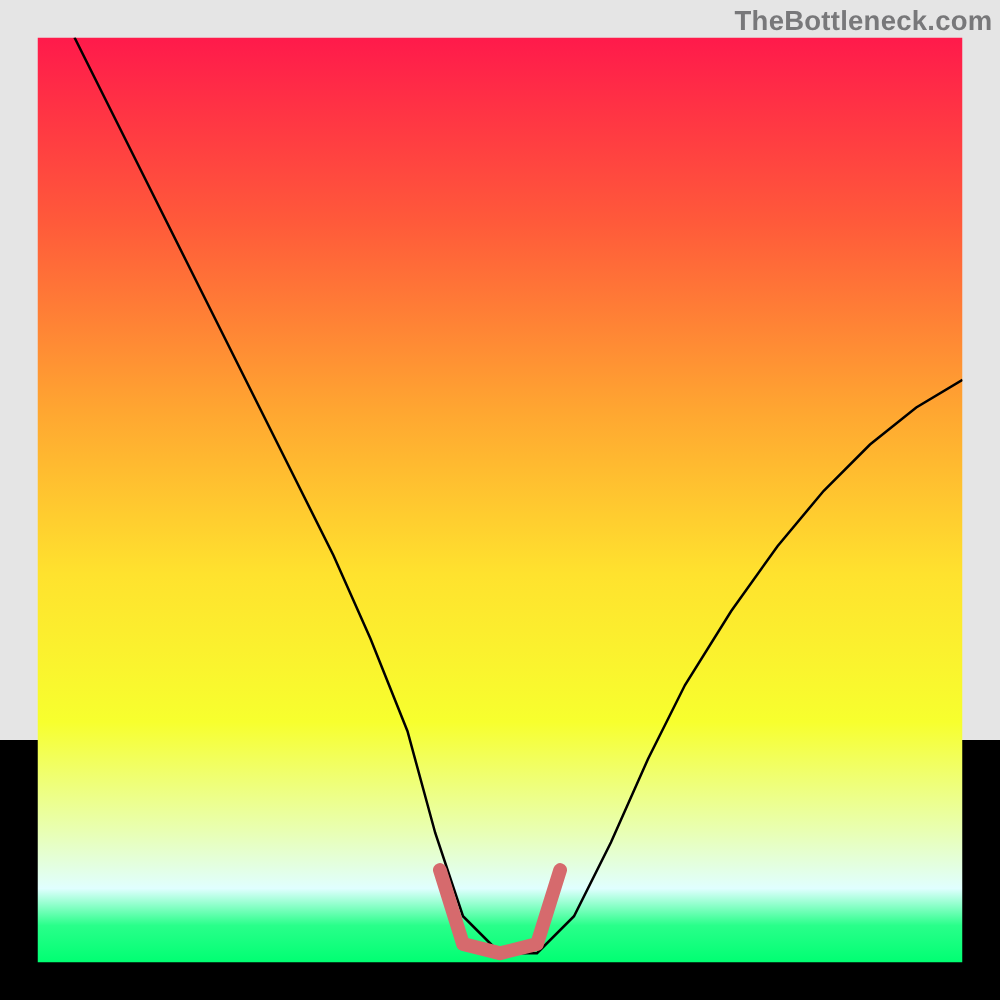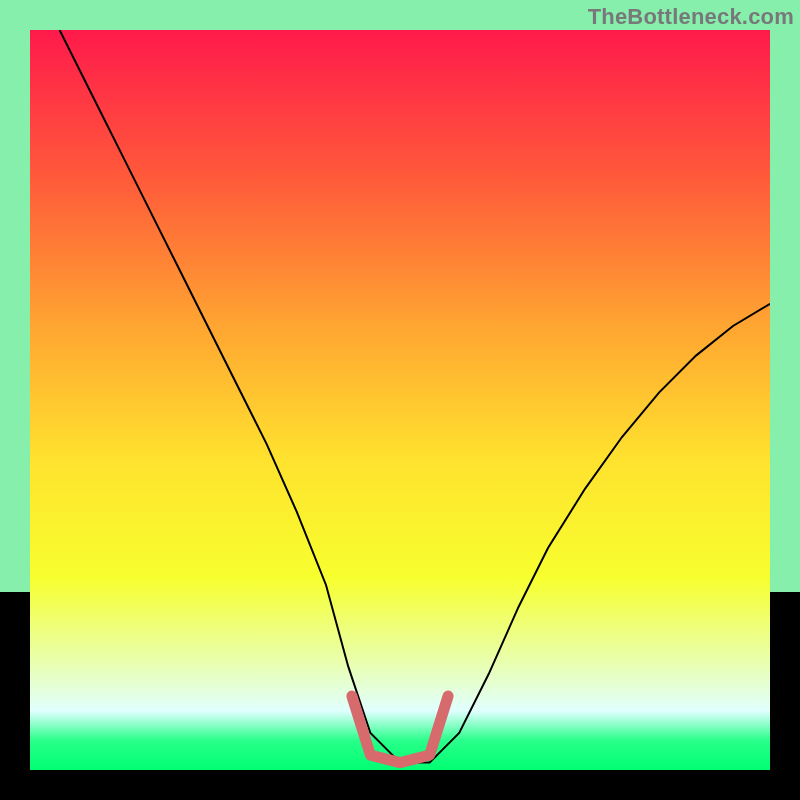--- a/index.html
+++ b/index.html
@@ -1,21 +1,21 @@
 <!DOCTYPE html>
 <html><head>
 <meta charset="utf-8">
 <style>
   * { margin: 0; padding: 0; box-sizing: border-box; }
   html, body { width: 800px; height: 800px; overflow: hidden; background: #000; }
   .frame {
     position: absolute;
     top: 0; left: 0;
     width: 800px; height: 592px;
-    background: #86efac;
+    background: #e5e5e5;
   }
   .plot-area {
     position: absolute;
     top: 30px;
     left: 30px;
     width: 740px;
     height: 740px;
   }
   .watermark {
     position: absolute;

